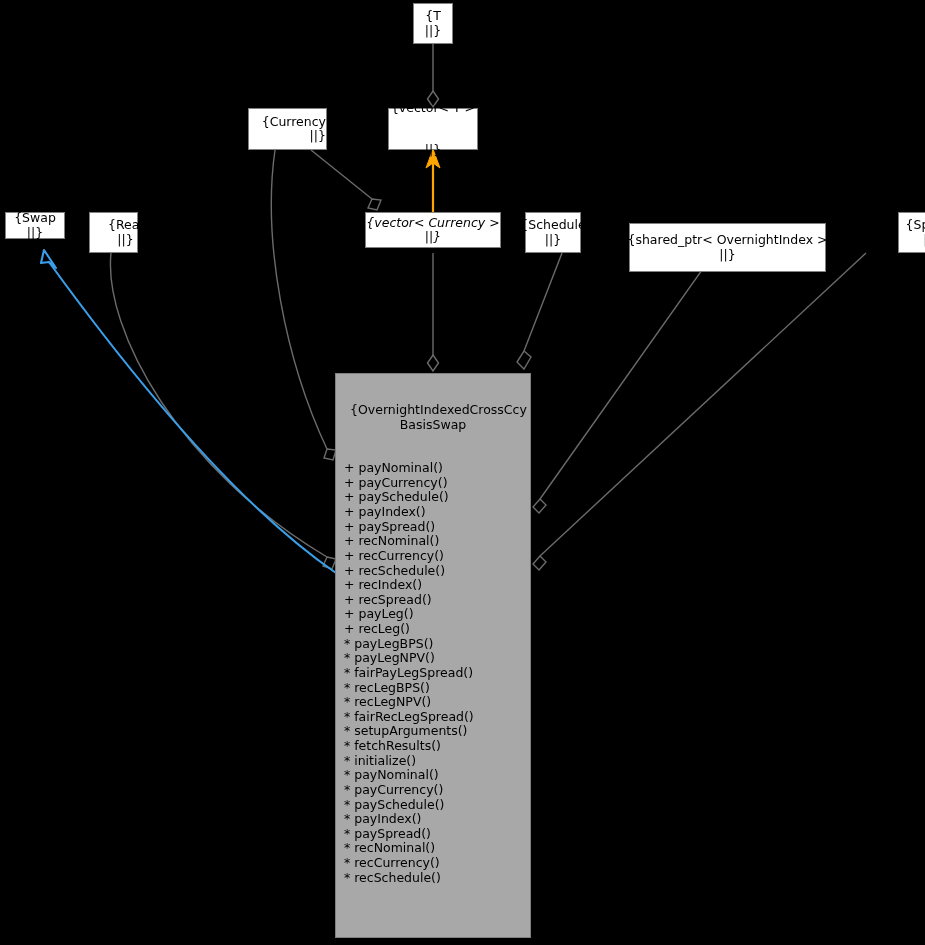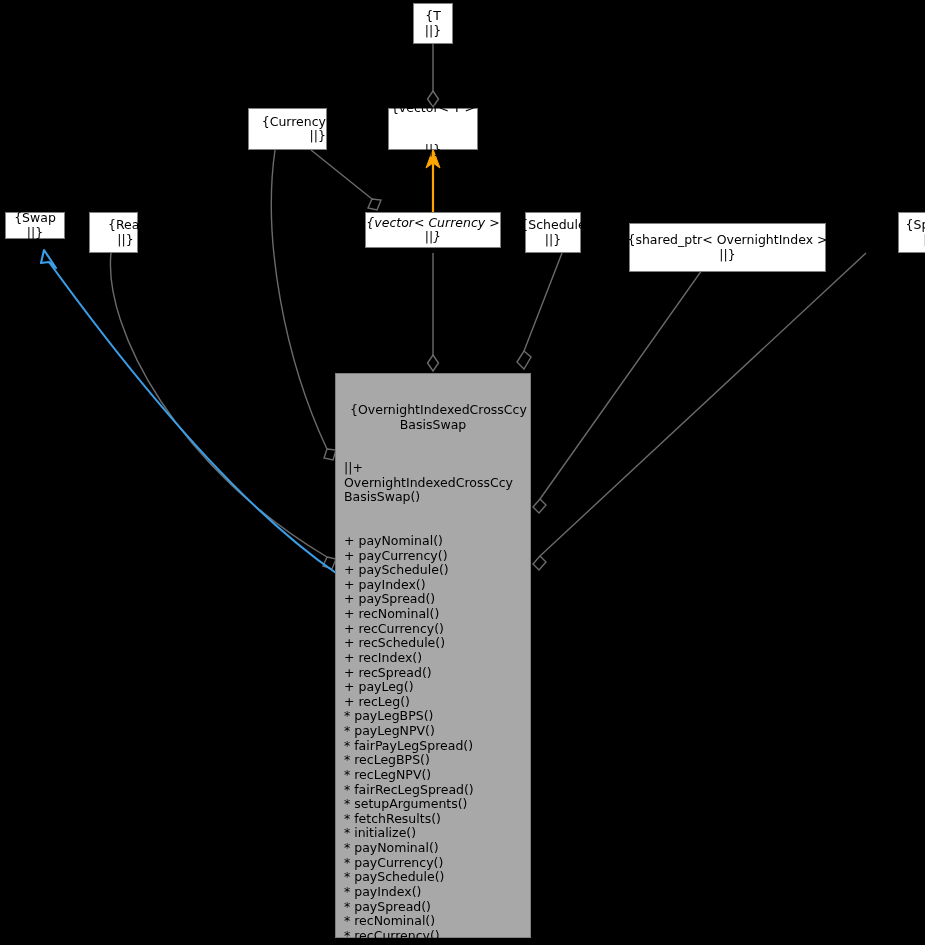--- a/index.html
+++ b/index.html
@@ -140,19 +140,17 @@
   <div class="node" style="left: 5px; top: 212px; width: 60px; height: 27px;"><span class="ln">{Swap</span><span class="ln">||}</span></div>
   <div class="node" style="left: 89px; top: 212px; width: 49px; height: 41px; padding-left: 24px;"><span class="ln">{Real</span><span class="ln">||}</span></div>
   <div class="node" style="left: 365px; top: 212px; width: 136px; height: 36px; font-style: italic;"><span class="ln">{vector&lt; Currency &gt;</span><span class="ln">||}</span></div>
   <div class="node" style="left: 525px; top: 212px; width: 56px; height: 41px;"><span class="ln">{Schedule</span><span class="ln">||}</span></div>
   <div class="node" style="left: 629px; top: 212px; width: 197px; height: 49px; margin-top: 11px;"><span class="ln">{shared_ptr&lt; OvernightIndex &gt;</span><span class="ln">||}</span></div>
   <div class="node" style="left: 850px; top: 212px; width: 67px; height: 41px; margin-left: 48px;"><span class="ln">{Spread</span><span class="ln">||}</span></div>
 
   <div class="node main" id="main-node" style="left: 335px; top: 373px; width: 196px; height: 565px;">
     <div class="title">{OvernightIndexedCrossCcy
 BasisSwap</div>
-    <div class="ctor">||+ OvernightIndexedCrossCcy
-BasisSwap()</div>
     <ul class="mlist"><li>+ payNominal()</li><li>+ payCurrency()</li><li>+ paySchedule()</li><li>+ payIndex()</li><li>+ paySpread()</li><li>+ recNominal()</li><li>+ recCurrency()</li><li>+ recSchedule()</li><li>+ recIndex()</li><li>+ recSpread()</li><li>+ payLeg()</li><li>+ recLeg()</li><li>* payLegBPS()</li><li>* payLegNPV()</li><li>* fairPayLegSpread()</li><li>* recLegBPS()</li><li>* recLegNPV()</li><li>* fairRecLegSpread()</li><li>* setupArguments()</li><li>* fetchResults()</li><li>* initialize()</li><li>* payNominal()</li><li>* payCurrency()</li><li>* paySchedule()</li><li>* payIndex()</li><li>* paySpread()</li><li>* recNominal()</li><li>* recCurrency()</li><li>* recSchedule()</li></ul>
     
   </div>
 
 </div>
 
 </body></html>

